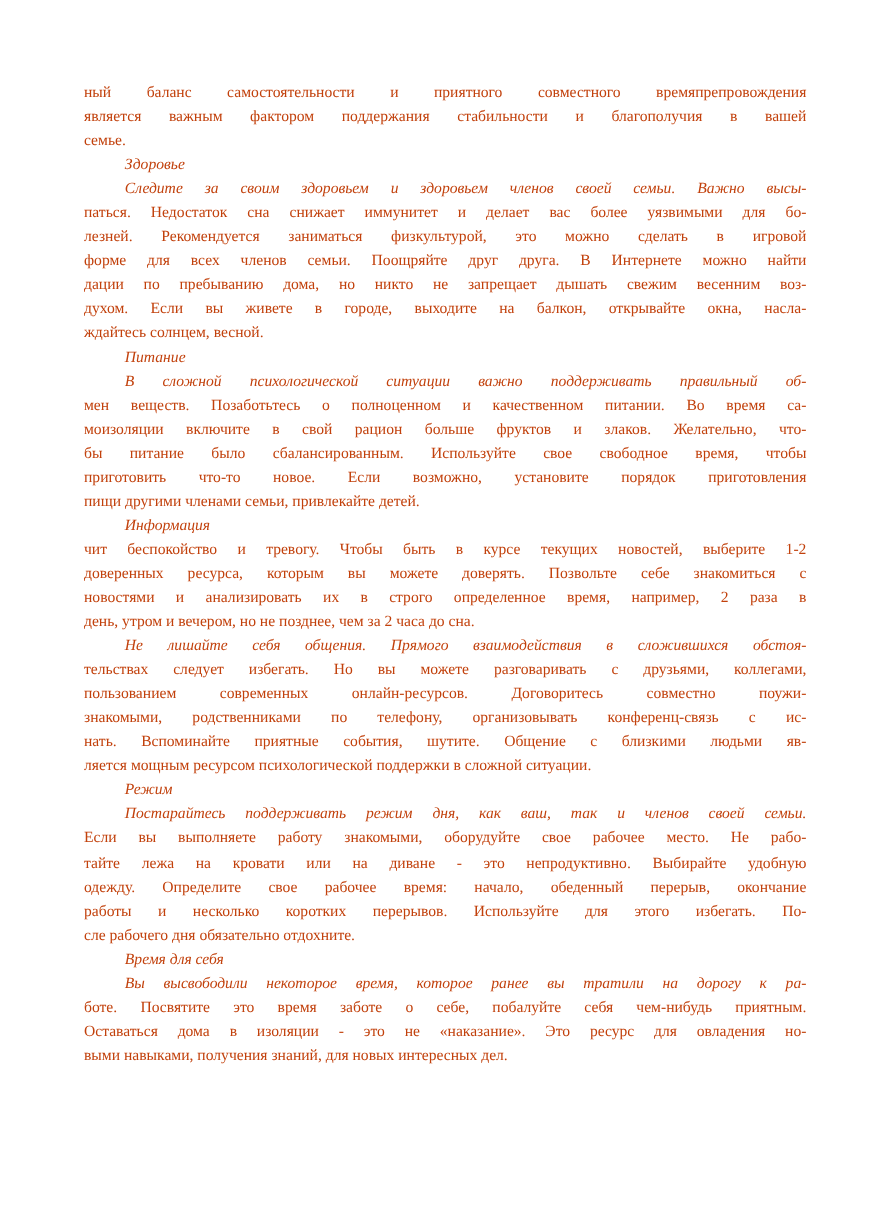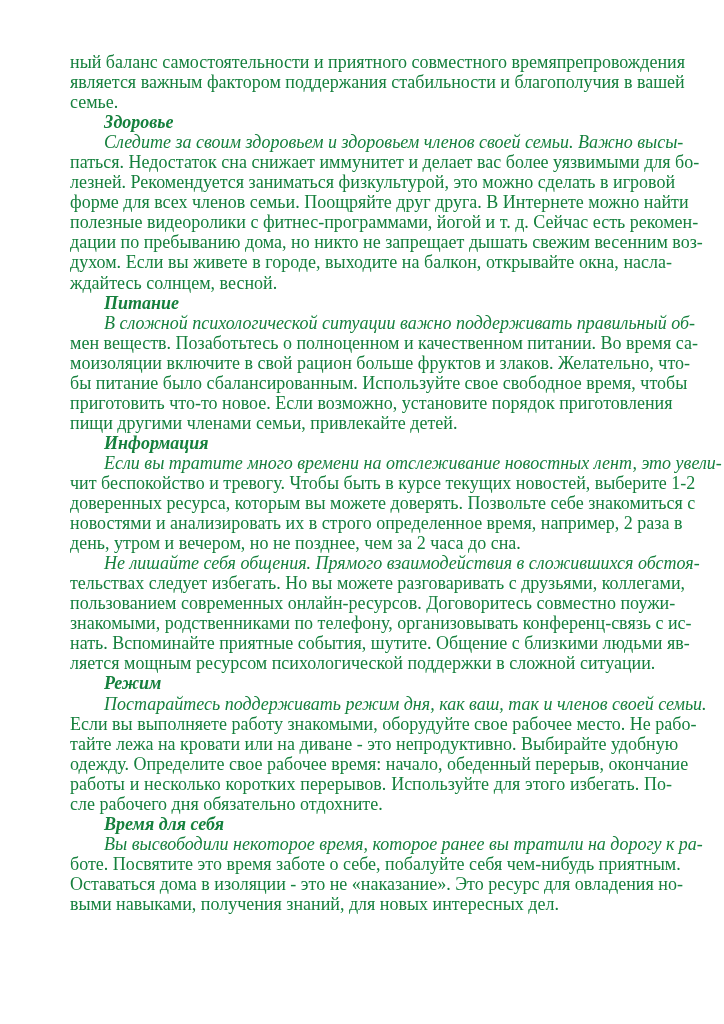--- a/index.html
+++ b/index.html
@@ -9,40 +9,40 @@
     }
     body {
       width: 724px;
       height: 1024px;
       position: relative;
       overflow: hidden;
     }
     .page {
       position: absolute;
       left: 70px;
-      top: 52px;
+      top: 67px;
       width: 602px;
       font-family: "Liberation Serif", "DejaVu Serif", serif;
-      font-size: 18px;
+      font-size: 13px;
       line-height: 20.05px;
-      color: #15803d;
+      color: #c2410c;
       text-align: justify;
       hyphens: manual;
     }
     .para {
       margin: 0;
       text-indent: 34px;
     }
     .para.cont {
       text-indent: 0;
     }
     .heading {
       margin: 0;
       padding-left: 34px;
-      font-weight: bold;
+      font-weight: normal;
       font-style: italic;
       text-align: left;
     }
     .line {
       display: block;
       text-align: justify;
       text-align-last: justify;
       text-indent: 0;
       white-space: nowrap;
     }
@@ -64,39 +64,37 @@
     <span class="line">является важным фактором поддержания стабильности и благополучия в вашей</span>
     <span class="line last">семье.</span>
   </div>
 
   <div class="heading">Здоровье</div>
   <div class="para cont">
     <span class="line first">Следите за своим здоровьем и здоровьем членов своей семьи. Важно высы-</span>
     <span class="line">паться. Недостаток сна снижает иммунитет и делает вас более уязвимыми для бо-</span>
     <span class="line">лезней. Рекомендуется заниматься физкультурой, это можно сделать в игровой</span>
     <span class="line">форме для всех членов семьи. Поощряйте друг друга. В Интернете можно найти</span>
-    <span class="line">полезные видеоролики с фитнес-программами, йогой и т. д. Сейчас есть рекомен-</span>
     <span class="line">дации по пребыванию дома, но никто не запрещает дышать свежим весенним воз-</span>
     <span class="line">духом. Если вы живете в городе, выходите на балкон, открывайте окна, насла-</span>
     <span class="line last">ждайтесь солнцем, весной.</span>
   </div>
 
   <div class="heading">Питание</div>
   <div class="para cont">
     <span class="line first">В сложной психологической ситуации важно поддерживать правильный об-</span>
     <span class="line">мен веществ. Позаботьтесь о полноценном и качественном питании. Во время са-</span>
     <span class="line">моизоляции включите в свой рацион больше фруктов и злаков. Желательно, что-</span>
     <span class="line">бы питание было сбалансированным. Используйте свое свободное время, чтобы</span>
     <span class="line">приготовить что-то новое. Если возможно, установите порядок приготовления</span>
     <span class="line last">пищи другими членами семьи, привлекайте детей.</span>
   </div>
 
   <div class="heading">Информация</div>
   <div class="para cont">
-    <span class="line first">Если вы тратите много времени на отслеживание новостных лент, это увели-</span>
     <span class="line">чит беспокойство и тревогу. Чтобы быть в курсе текущих новостей, выберите 1-2</span>
     <span class="line">доверенных ресурса, которым вы можете доверять. Позвольте себе знакомиться с</span>
     <span class="line">новостями и анализировать их в строго определенное время, например, 2 раза в</span>
     <span class="line last">день, утром и вечером, но не позднее, чем за 2 часа до сна.</span>
   </div>
 
   <div class="para cont">
     <span class="line first">Не лишайте себя общения. Прямого взаимодействия в сложившихся обстоя-</span>
     <span class="line">тельствах следует избегать. Но вы можете разговаривать с друзьями, коллегами,</span>
     <span class="line">пользованием современных онлайн-ресурсов. Договоритесь совместно поужи-</span>

